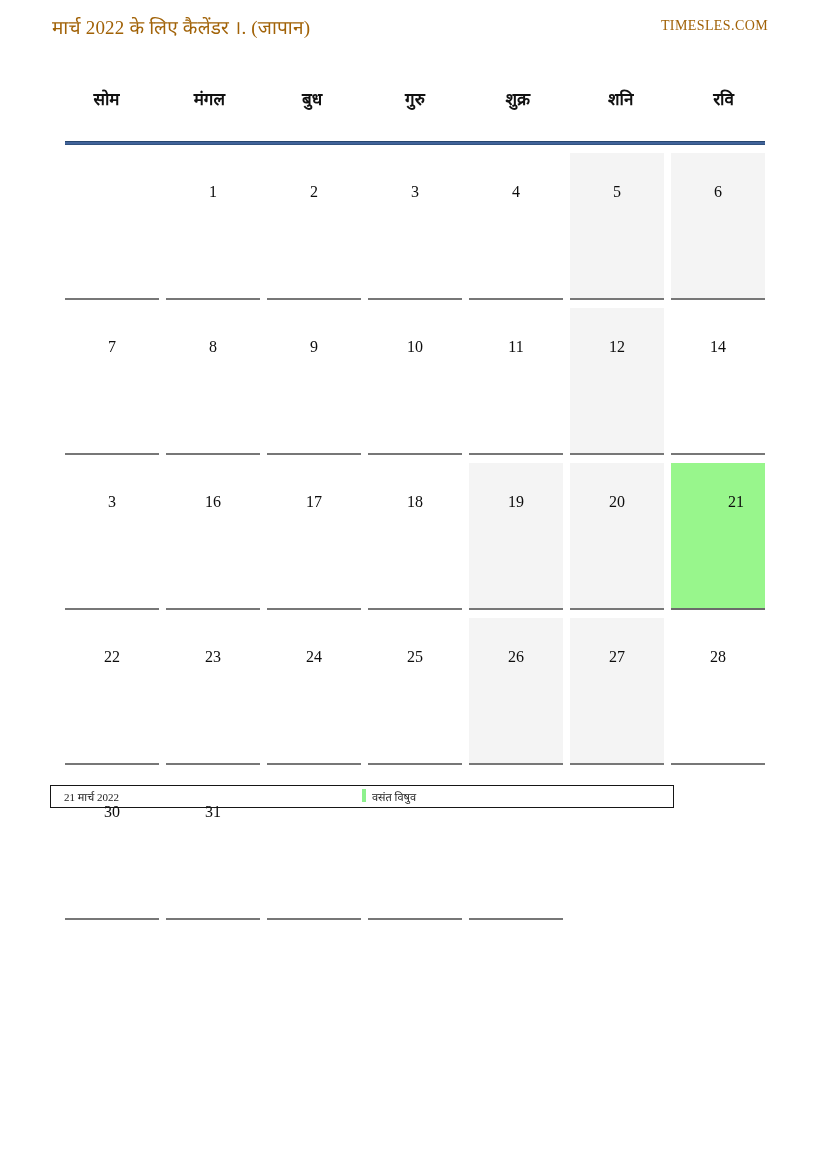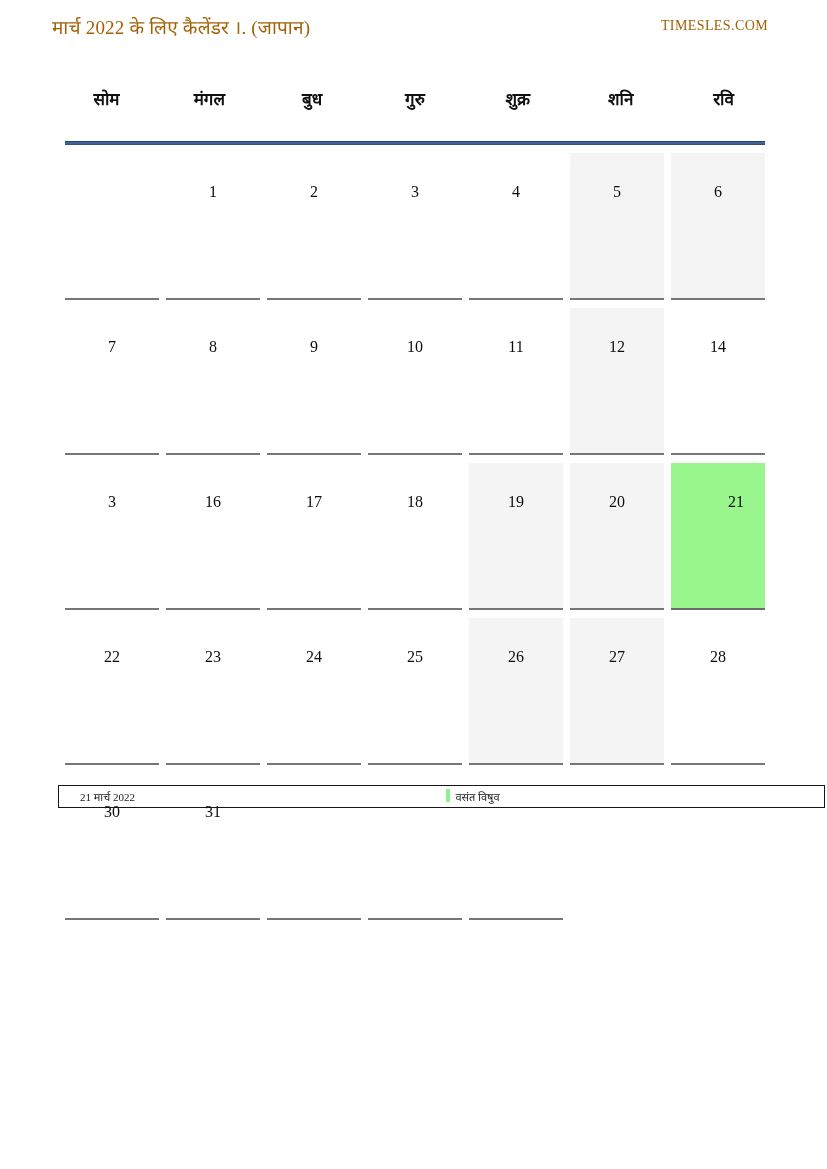--- a/index.html
+++ b/index.html
@@ -88,31 +88,30 @@
   }
   .cell.highlight {
     background: #98f68c;
     border-bottom-color: #6b6b6b;
     padding-left: 36px;
   }
 
   
   .legend {
     position: absolute;
-    left: 58px;
+    left: 50px;
     top: 785px;
-    width: 767px;
+    width: 624px;
     height: 23px;
     border: 1.5px solid #161616;
     box-sizing: border-box;
     display: flex;
     align-items: center;
     font-size: 11px;
     color: #1c1c1c;
-    padding-left: 8px;
   }
   .legend-date {
     width: 50%;
     padding-left: 13px;
     box-sizing: border-box;
   }
   .legend-event {
     display: flex;
     align-items: flex-start;
   }

